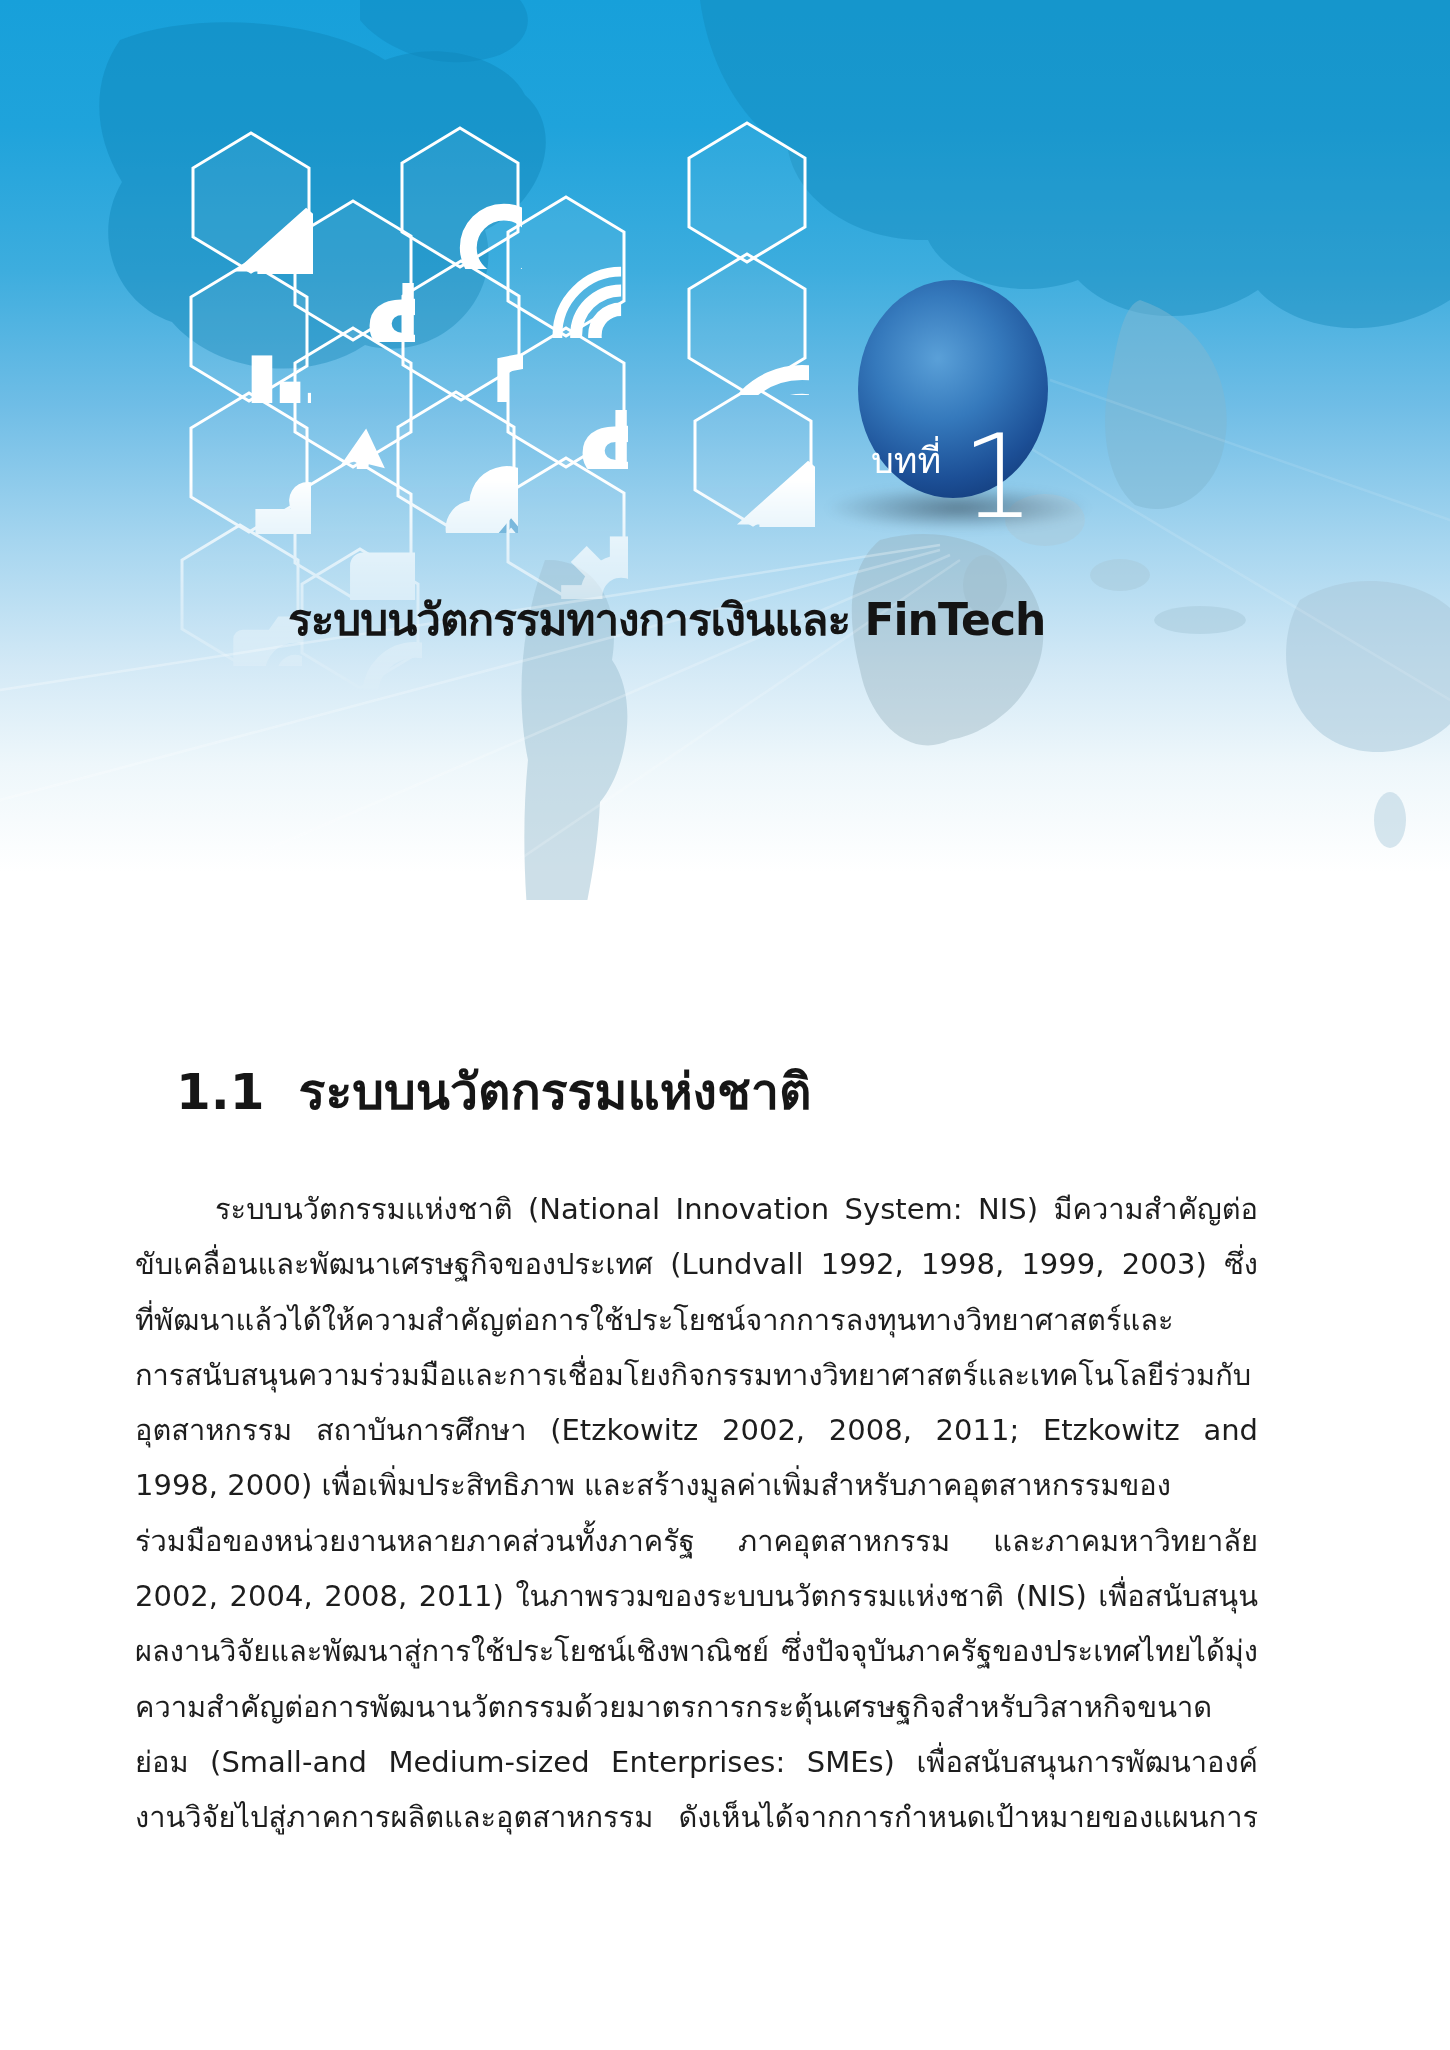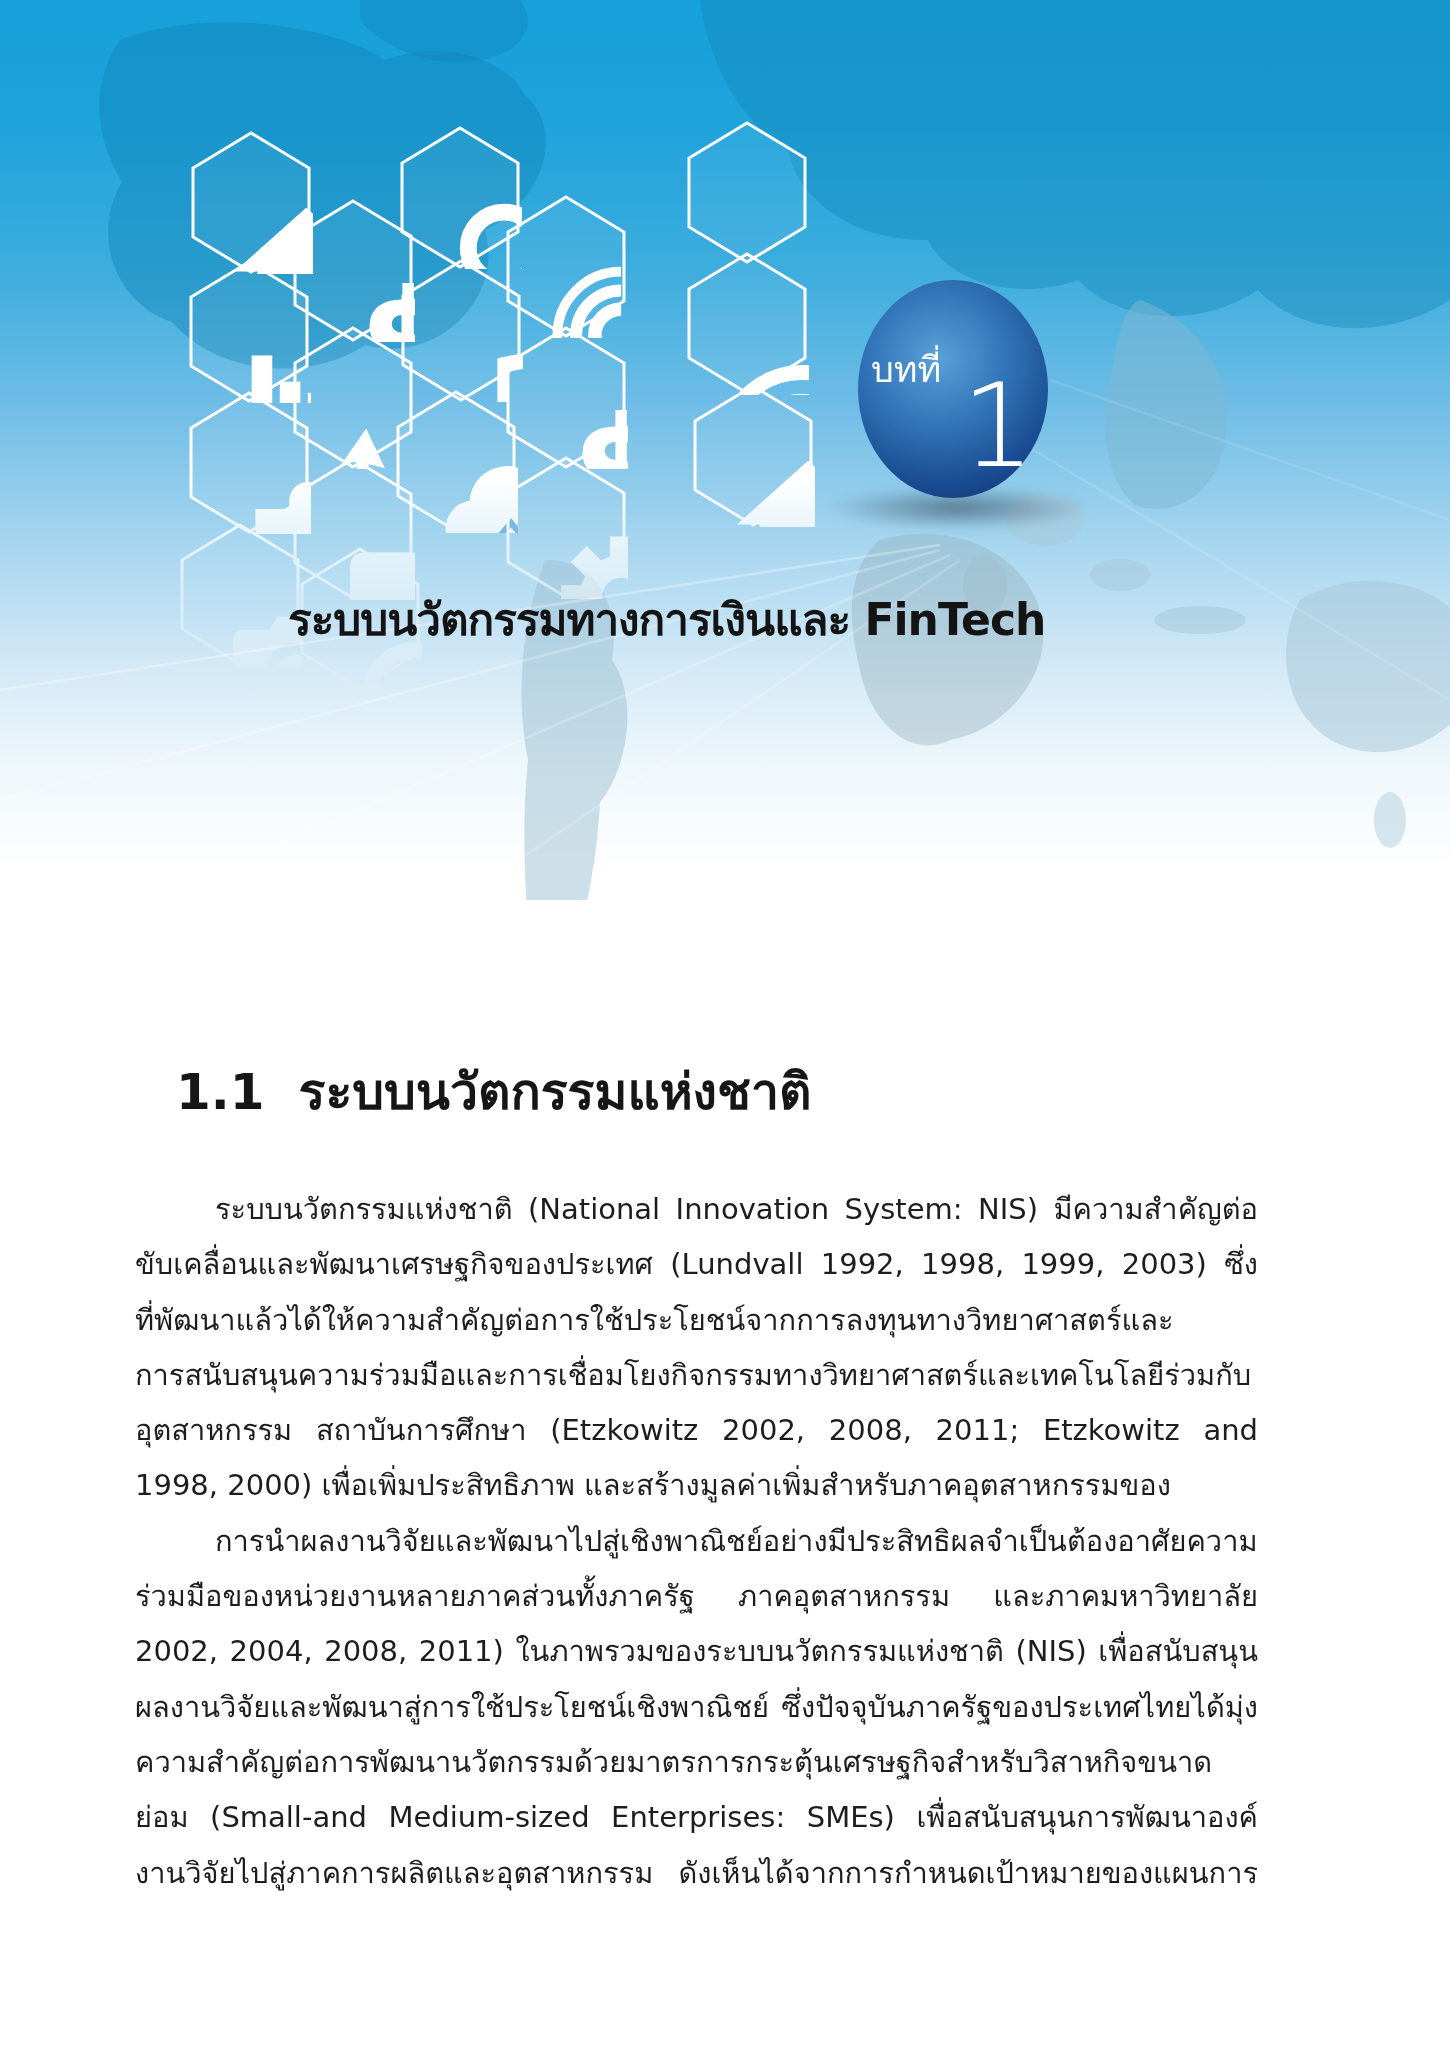--- a/index.html
+++ b/index.html
@@ -26,21 +26,21 @@
   .hex svg{display:block;}
   
   .sphere-shadow{
     position:absolute;left:828px;top:486px;width:260px;height:44px;
     background:radial-gradient(ellipse at center,rgba(30,45,60,.5) 0%,rgba(30,45,60,.18) 45%,transparent 72%);
     filter:blur(4px);
   }
   .sphere{
     position:absolute;left:858px;top:280px;width:190px;height:218px;border-radius:50%;
     background:radial-gradient(circle at 42% 36%,#5aa0d8 0%,#3579bc 35%,#1c4f96 68%,#123a78 88%,#0d2c5e 100%);
-    display:flex;align-items:flex-start;justify-content:center;color:#ffffff;
+    display:flex;align-items:center;justify-content:center;color:#ffffff;
   }
   .sphere .badge-prefix{font-size:36px;line-height:1;transform:translateY(72px);margin-right:20px;}
   .sphere .badge-number{font-size:116px;font-weight:300;line-height:1;transform:translateY(88px);}
   .main-title{
     position:absolute;left:288px;top:584px;width:1000px;margin:0;
     font-size:44px;font-weight:600;letter-spacing:-1px;color:#141414;white-space:nowrap;
   }
   
   .section-heading{
     position:absolute;left:176px;top:1052px;margin:0;
@@ -333,21 +333,20 @@
     <span class="sec-no">1.1</span><span>ระบบนวัตกรรมแห่งชาติ</span>
   </h2>
 
   <div class="body-text" id="body-text">
       <span class="line indent">ระบบนวัตกรรมแห่งชาติ (National Innovation System: NIS) มีความสำคัญต่อการ</span>
       <span class="line">ขับเคลื่อนและพัฒนาเศรษฐกิจของประเทศ (Lundvall 1992, 1998, 1999, 2003) ซึ่งประเทศ</span>
       <span class="line">ที่พัฒนาแล้วได้ให้ความสำคัญต่อการใช้ประโยชน์จากการลงทุนทางวิทยาศาสตร์และเทคโนโลยี</span>
       <span class="line">การสนับสนุนความร่วมมือและการเชื่อมโยงกิจกรรมทางวิทยาศาสตร์และเทคโนโลยีร่วมกับภาค</span>
       <span class="line">อุตสาหกรรม สถาบันการศึกษา (Etzkowitz 2002, 2008, 2011; Etzkowitz and Leydesdorff</span>
       <span class="line no-just">1998, 2000) เพื่อเพิ่มประสิทธิภาพ และสร้างมูลค่าเพิ่มสำหรับภาคอุตสาหกรรมของประเทศ</span>
-      <span class="line indent">การนำผลงานวิจัยและพัฒนาไปสู่เชิงพาณิชย์อย่างมีประสิทธิผลจำเป็นต้องอาศัยความ</span>
       <span class="line">ร่วมมือของหน่วยงานหลายภาคส่วนทั้งภาครัฐ ภาคอุตสาหกรรม และภาคมหาวิทยาลัย (Etzkowitz</span>
       <span class="line">2002, 2004, 2008, 2011) ในภาพรวมของระบบนวัตกรรมแห่งชาติ (NIS) เพื่อสนับสนุนการนำ</span>
       <span class="line">ผลงานวิจัยและพัฒนาสู่การใช้ประโยชน์เชิงพาณิชย์ ซึ่งปัจจุบันภาครัฐของประเทศไทยได้มุ่งเน้นการให้</span>
       <span class="line">ความสำคัญต่อการพัฒนานวัตกรรมด้วยมาตรการกระตุ้นเศรษฐกิจสำหรับวิสาหกิจขนาดกลางและขนาด</span>
       <span class="line">ย่อม (Small-and Medium-sized Enterprises: SMEs) เพื่อสนับสนุนการพัฒนาองค์ความรู้จาก</span>
       <span class="line">งานวิจัยไปสู่ภาคการผลิตและอุตสาหกรรม ดังเห็นได้จากการกำหนดเป้าหมายของแผนการพัฒนา</span>
     </div>
 
 </div>
 

